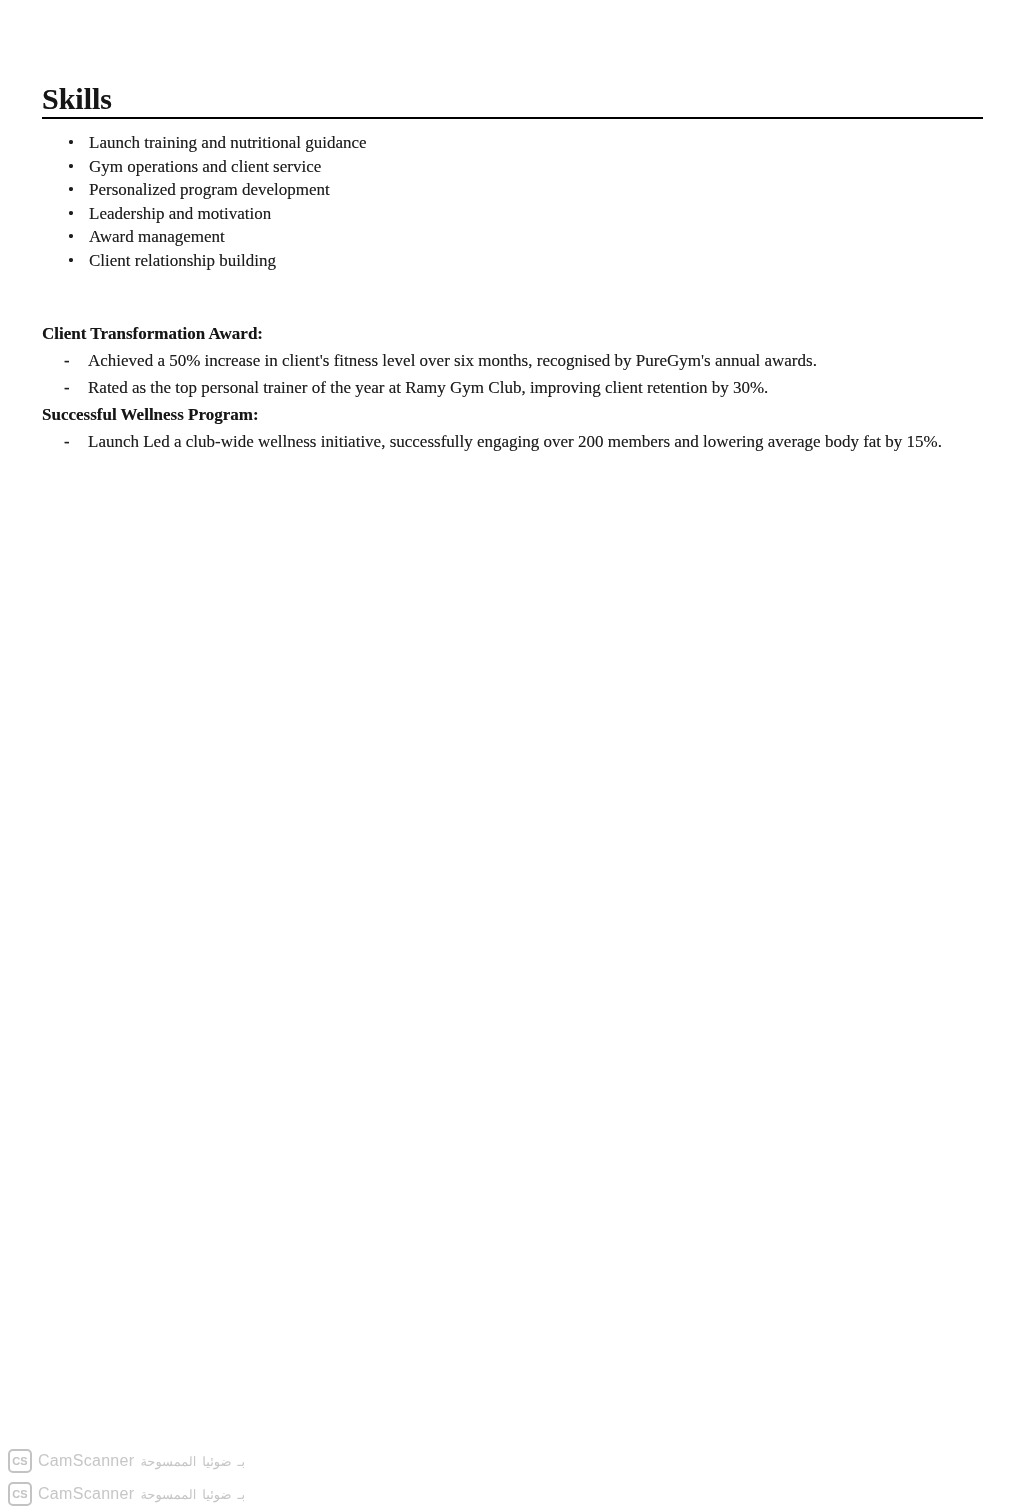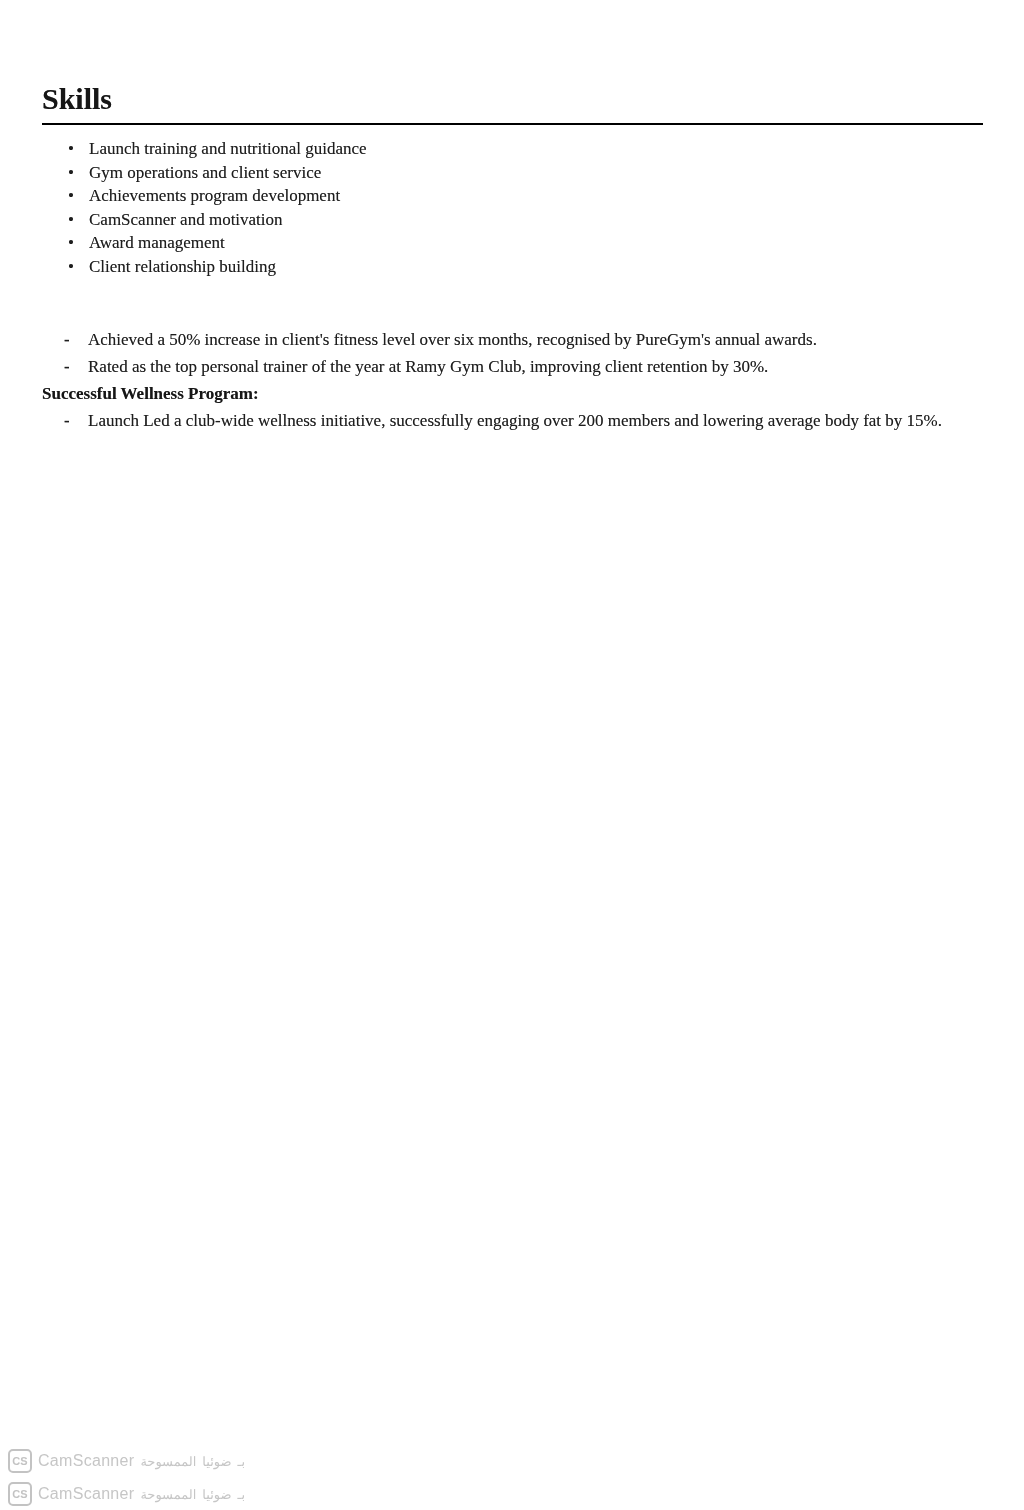--- a/index.html
+++ b/index.html
@@ -19,21 +19,21 @@
     font-family: "Liberation Serif", serif;
     color: #1e1e1e;
     text-shadow: 0 0 0.6px rgba(30,30,30,0.5);
   }
   h1.section-heading {
     font-family: "Liberation Serif", serif;
     font-size: 30px;
     font-weight: bold;
     line-height: 30px;
     margin: 0;
-    padding-bottom: 9px;
+    padding-bottom: 3px;
     border-bottom: 2px solid #000000;
     color: #161616;
   }
   .skills-list {
     list-style: none;
     margin: 12px 0 0 0;
     padding: 0;
   }
   .skills-list li {
     display: flex;
@@ -118,39 +118,40 @@
       <li>
         <span class="bullet">•</span>
         <span>Launch training and nutritional guidance</span>
       </li>
       <li>
         <span class="bullet">•</span>
         <span>Gym operations and client service</span>
       </li>
       <li>
         <span class="bullet">•</span>
-        <span>Achievements program development</span>
+        <span>Personalized program development</span>
       </li>
       <li>
         <span class="bullet">•</span>
-        <span>CamScanner and motivation</span>
+        <span>Leadership and motivation</span>
       </li>
       <li>
         <span class="bullet">•</span>
         <span>Award management</span>
       </li>
       <li>
         <span class="bullet">•</span>
         <span>Client relationship building</span>
       </li>
     </ul>
   </section>
 
   <section class="achievements">
 
+    <p class="entry-heading first">Client Transformation Award:</p>
     <p class="entry-detail">
       <span class="dash">-</span>
       <span class="detail-text">Achieved a 50% increase in client's fitness level over six months, recognised by PureGym's annual awards.</span>
     </p>
 
     <p class="entry-detail">
       <span class="dash">-</span>
       <span class="detail-text">Rated as the top personal trainer of the year at Ramy Gym Club, improving client retention by 30%.</span>
     </p>
 

